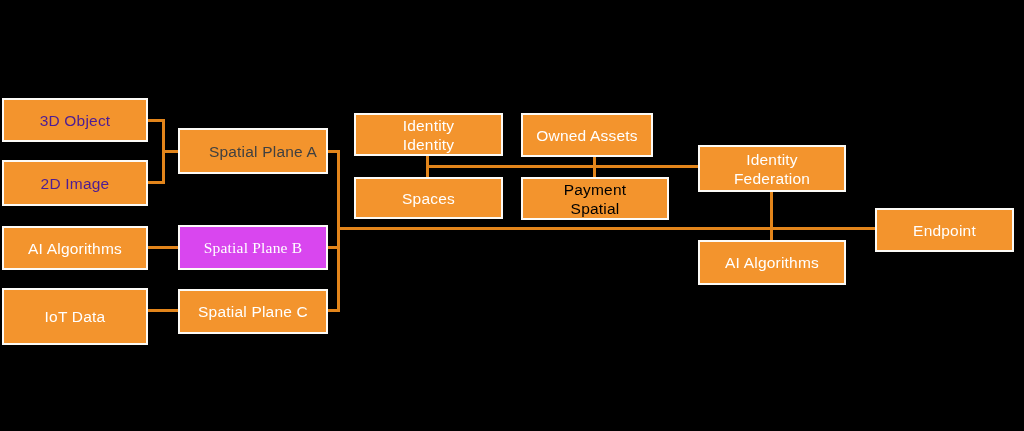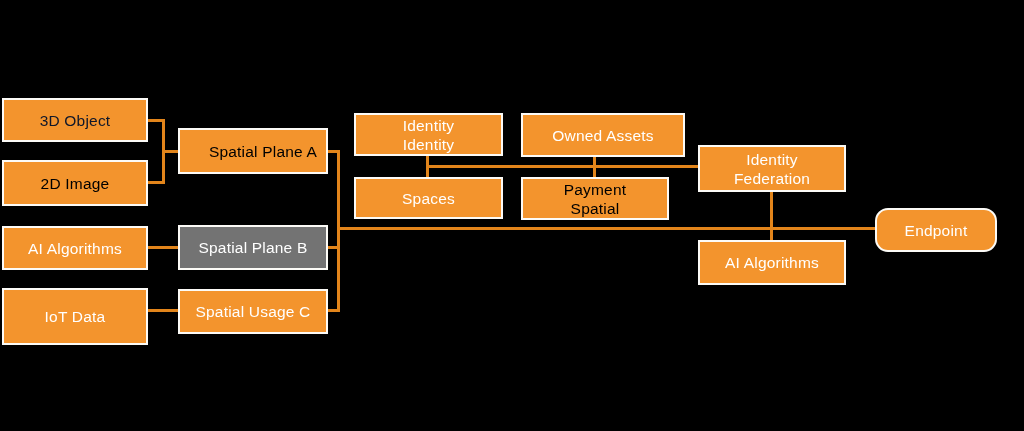--- a/index.html
+++ b/index.html
@@ -54,59 +54,59 @@
       <div class="edge" style="left: 337px; top: 150px; width: 3px; height: 161px; background: rgb(226, 133, 27);"></div>
       <div class="edge" style="left: 328px; top: 246px; width: 12px; height: 3px; background: rgb(226, 133, 27);"></div>
       <div class="edge" style="left: 328px; top: 309px; width: 12px; height: 3px; background: rgb(226, 133, 27);"></div>
       <div class="edge" style="left: 337px; top: 227px; width: 538px; height: 3px; background: rgb(226, 133, 27);"></div>
       <div class="edge" style="left: 426px; top: 156px; width: 3px; height: 21px; background: rgb(226, 133, 27);"></div>
       <div class="edge" style="left: 426px; top: 165px; width: 272px; height: 3px; background: rgb(226, 133, 27);"></div>
       <div class="edge" style="left: 593px; top: 157px; width: 3px; height: 20px; background: rgb(226, 133, 27);"></div>
       <div class="edge" style="left: 770px; top: 192px; width: 3px; height: 48px; background: rgb(226, 133, 27);"></div>
     </div>
   <div id="nodes-layer">
-      <div class="node" style="left: 2px; top: 98px; width: 146px; height: 44px; background: rgb(243, 148, 45); border-color: rgb(252, 251, 247); color: #0f172a;">
+      <div class="node" style="left: 2px; top: 98px; width: 146px; height: 44px; background: rgb(243, 148, 45); border-color: rgb(252, 251, 247); color: #4c1d95;">
         <span class="label-line">3D Object</span>
       </div>
-      <div class="node" style="left: 2px; top: 160px; width: 146px; height: 46px; background: rgb(243, 148, 45); border-color: rgb(252, 251, 247); color: #000000;">
+      <div class="node" style="left: 2px; top: 160px; width: 146px; height: 46px; background: rgb(243, 148, 45); border-color: rgb(252, 251, 247); color: #4c1d95;">
         <span class="label-line">2D Image</span>
       </div>
       <div class="node" style="left: 2px; top: 226px; width: 146px; height: 44px; background: rgb(243, 148, 45); border-color: rgb(252, 251, 247); color: rgb(255, 255, 255);">
         <span class="label-line">AI Algorithms</span>
       </div>
       <div class="node" style="left: 2px; top: 288px; width: 146px; height: 57px; background: rgb(243, 148, 45); border-color: rgb(252, 251, 247); color: rgb(255, 255, 255);">
         <span class="label-line">IoT Data</span>
       </div>
-      <div class="node" style="left: 178px; top: 128px; width: 150px; height: 46px; background: rgb(243, 148, 45); border-color: rgb(252, 251, 247); color: #000000; padding-left: 20px;">
+      <div class="node" style="left: 178px; top: 128px; width: 150px; height: 46px; background: rgb(243, 148, 45); border-color: rgb(252, 251, 247); color: #404040; padding-left: 20px;">
         <span class="label-line">Spatial Plane A</span>
       </div>
-      <div class="node" style="left: 178px; top: 225px; width: 150px; height: 45px; background: #737373; border-color: rgb(252, 251, 247); color: rgb(255, 255, 255);">
+      <div class="node" style="left: 178px; top: 225px; width: 150px; height: 45px; background: #d946ef; border-color: rgb(252, 251, 247); color: rgb(255, 255, 255); font-family: Liberation Serif, serif;">
         <span class="label-line">Spatial Plane B</span>
       </div>
       <div class="node" style="left: 178px; top: 289px; width: 150px; height: 45px; background: rgb(243, 148, 45); border-color: rgb(252, 251, 247); color: rgb(255, 255, 255);">
-        <span class="label-line">Spatial Usage C</span>
+        <span class="label-line">Spatial Plane C</span>
       </div>
       <div class="node" style="left: 354px; top: 113px; width: 149px; height: 43px; background: rgb(243, 148, 45); border-color: rgb(252, 251, 247); color: rgb(255, 255, 255);">
         <span class="label-line">Identity</span>
         <span class="label-line">Identity</span>
       </div>
-      <div class="node" style="left: 521px; top: 113px; width: 164px; height: 44px; background: rgb(243, 148, 45); border-color: rgb(252, 251, 247); color: rgb(255, 255, 255);">
+      <div class="node" style="left: 521px; top: 113px; width: 132px; height: 44px; background: rgb(243, 148, 45); border-color: rgb(252, 251, 247); color: rgb(255, 255, 255);">
         <span class="label-line">Owned Assets</span>
       </div>
       <div class="node" style="left: 354px; top: 177px; width: 149px; height: 42px; background: rgb(243, 148, 45); border-color: rgb(252, 251, 247); color: rgb(255, 255, 255);">
         <span class="label-line">Spaces</span>
       </div>
       <div class="node" style="left: 521px; top: 177px; width: 148px; height: 43px; background: rgb(243, 148, 45); border-color: rgb(252, 251, 247); color: #000000;">
         <span class="label-line">Payment</span>
         <span class="label-line">Spatial</span>
       </div>
       <div class="node" style="left: 698px; top: 145px; width: 148px; height: 47px; background: rgb(243, 148, 45); border-color: rgb(252, 251, 247); color: rgb(255, 255, 255);">
         <span class="label-line">Identity</span>
         <span class="label-line">Federation</span>
       </div>
       <div class="node" style="left: 698px; top: 240px; width: 148px; height: 45px; background: rgb(243, 148, 45); border-color: rgb(252, 251, 247); color: rgb(255, 255, 255);">
         <span class="label-line">AI Algorithms</span>
       </div>
-      <div class="node" style="left: 875px; top: 208px; width: 122px; height: 44px; background: rgb(243, 148, 45); border-color: rgb(252, 251, 247); color: rgb(255, 255, 255); border-radius: 13px;">
+      <div class="node" style="left: 875px; top: 208px; width: 139px; height: 44px; background: rgb(243, 148, 45); border-color: rgb(252, 251, 247); color: rgb(255, 255, 255);">
         <span class="label-line">Endpoint</span>
       </div>
     </div>
 </div>
 
 </body></html>

